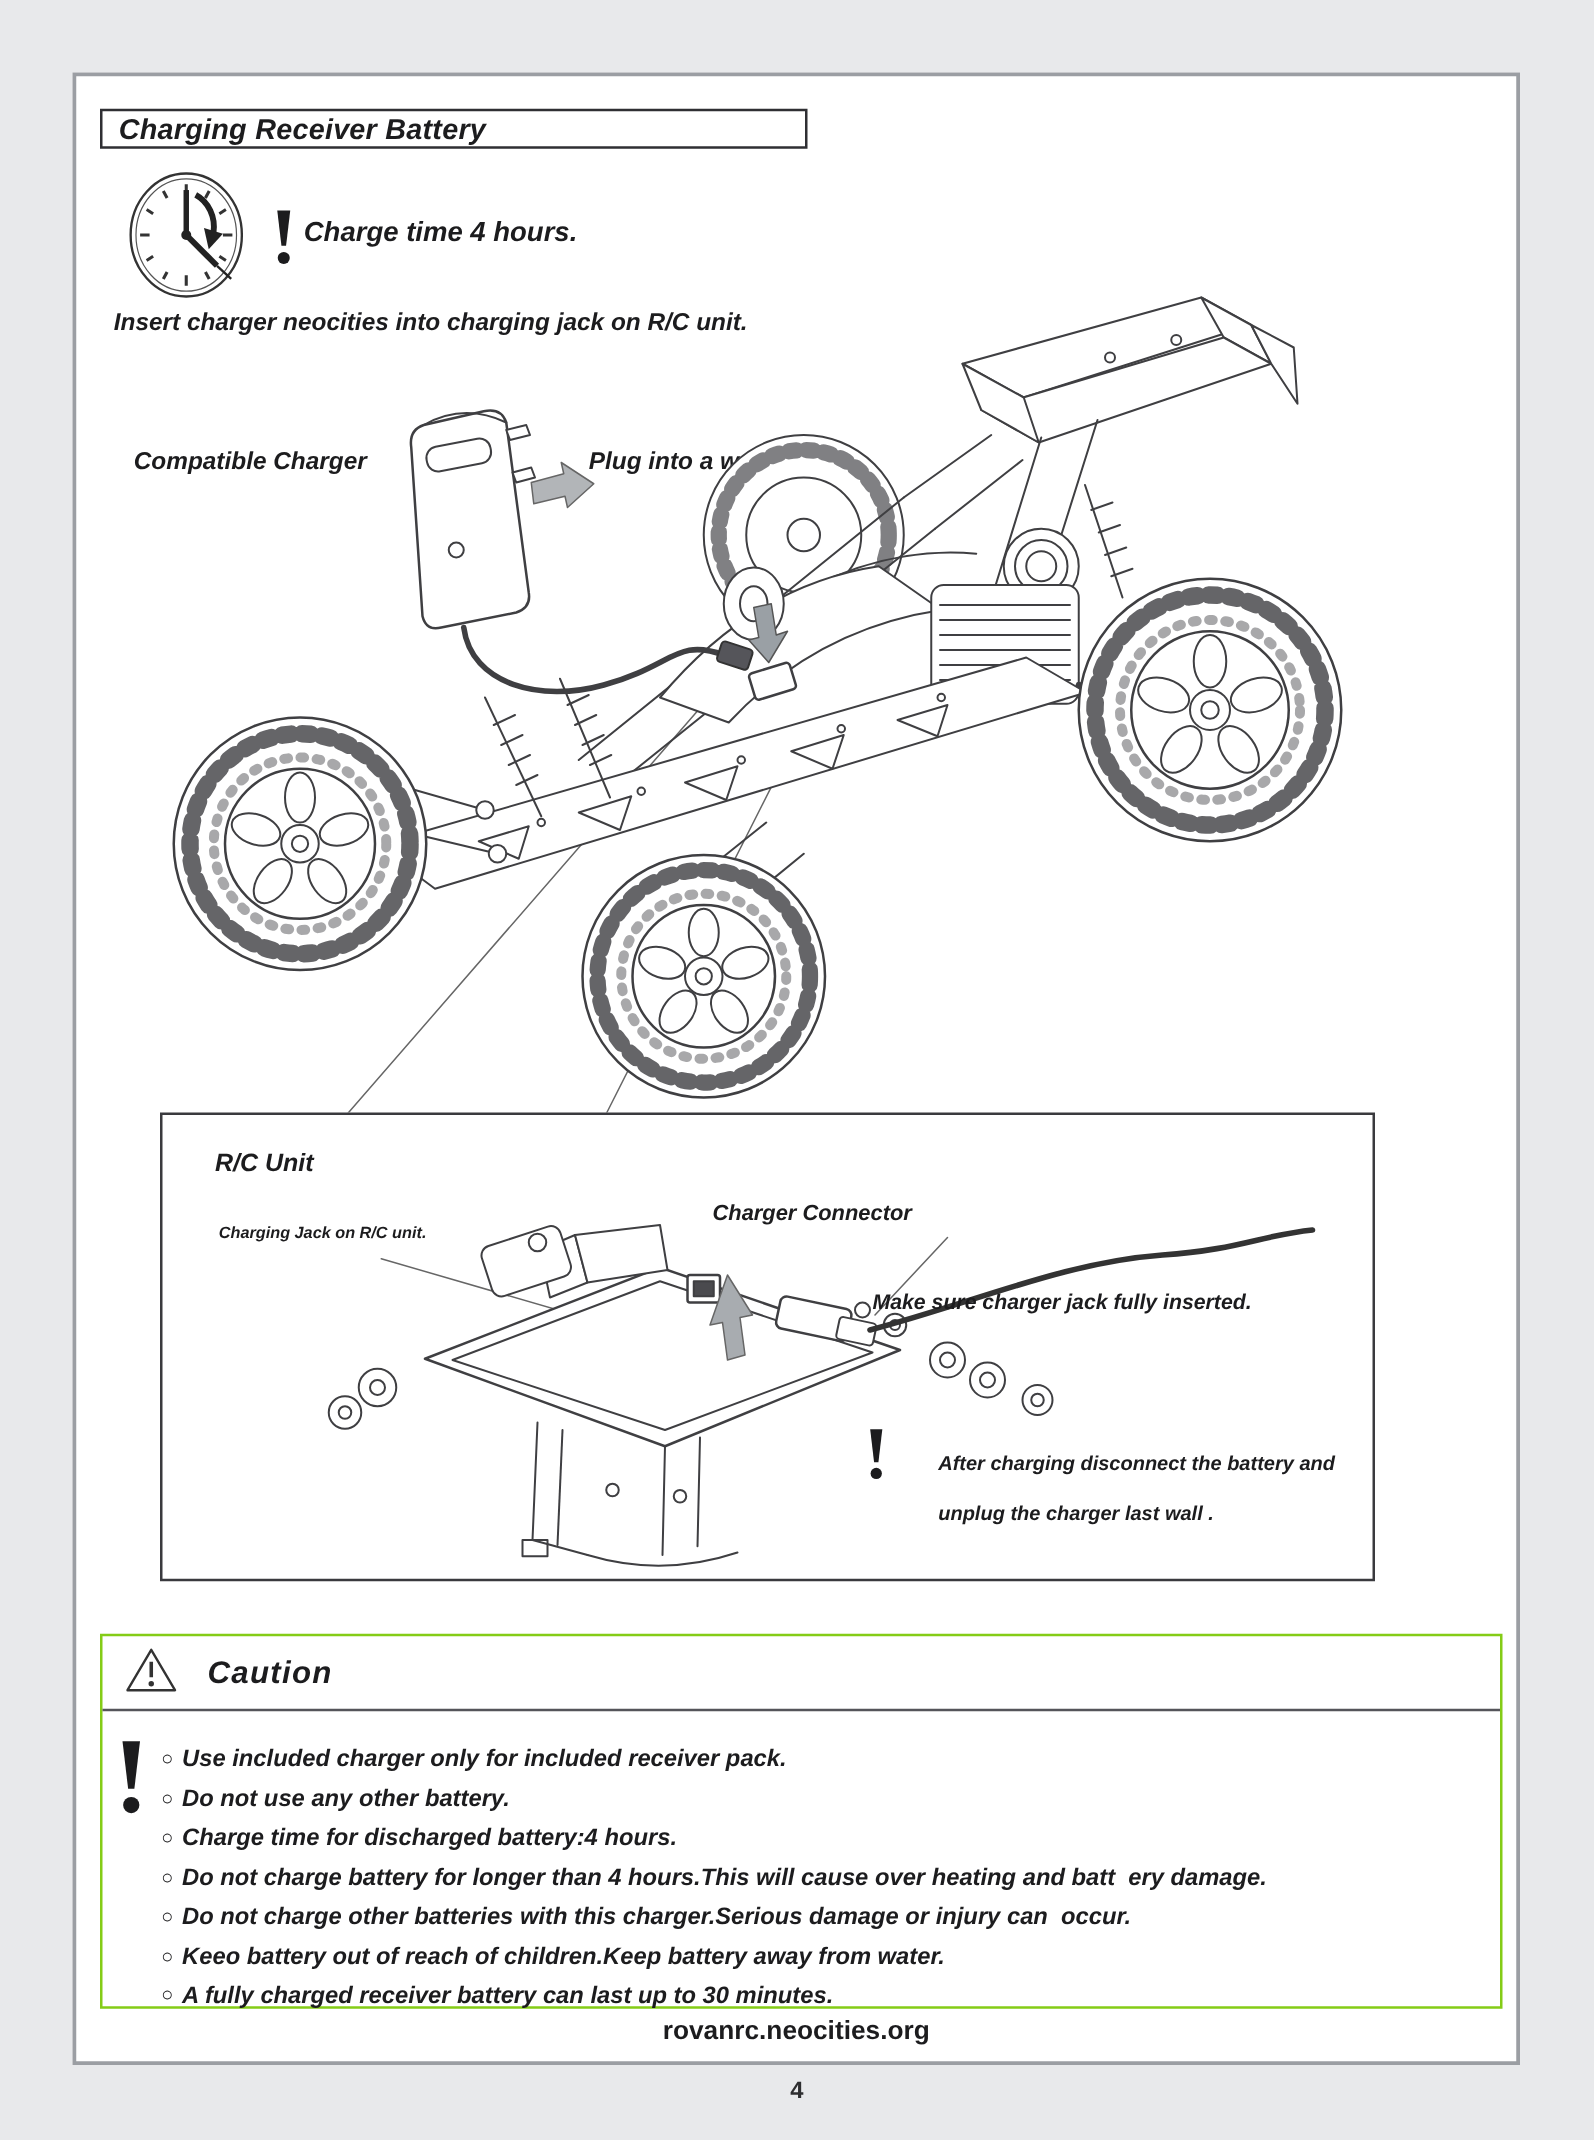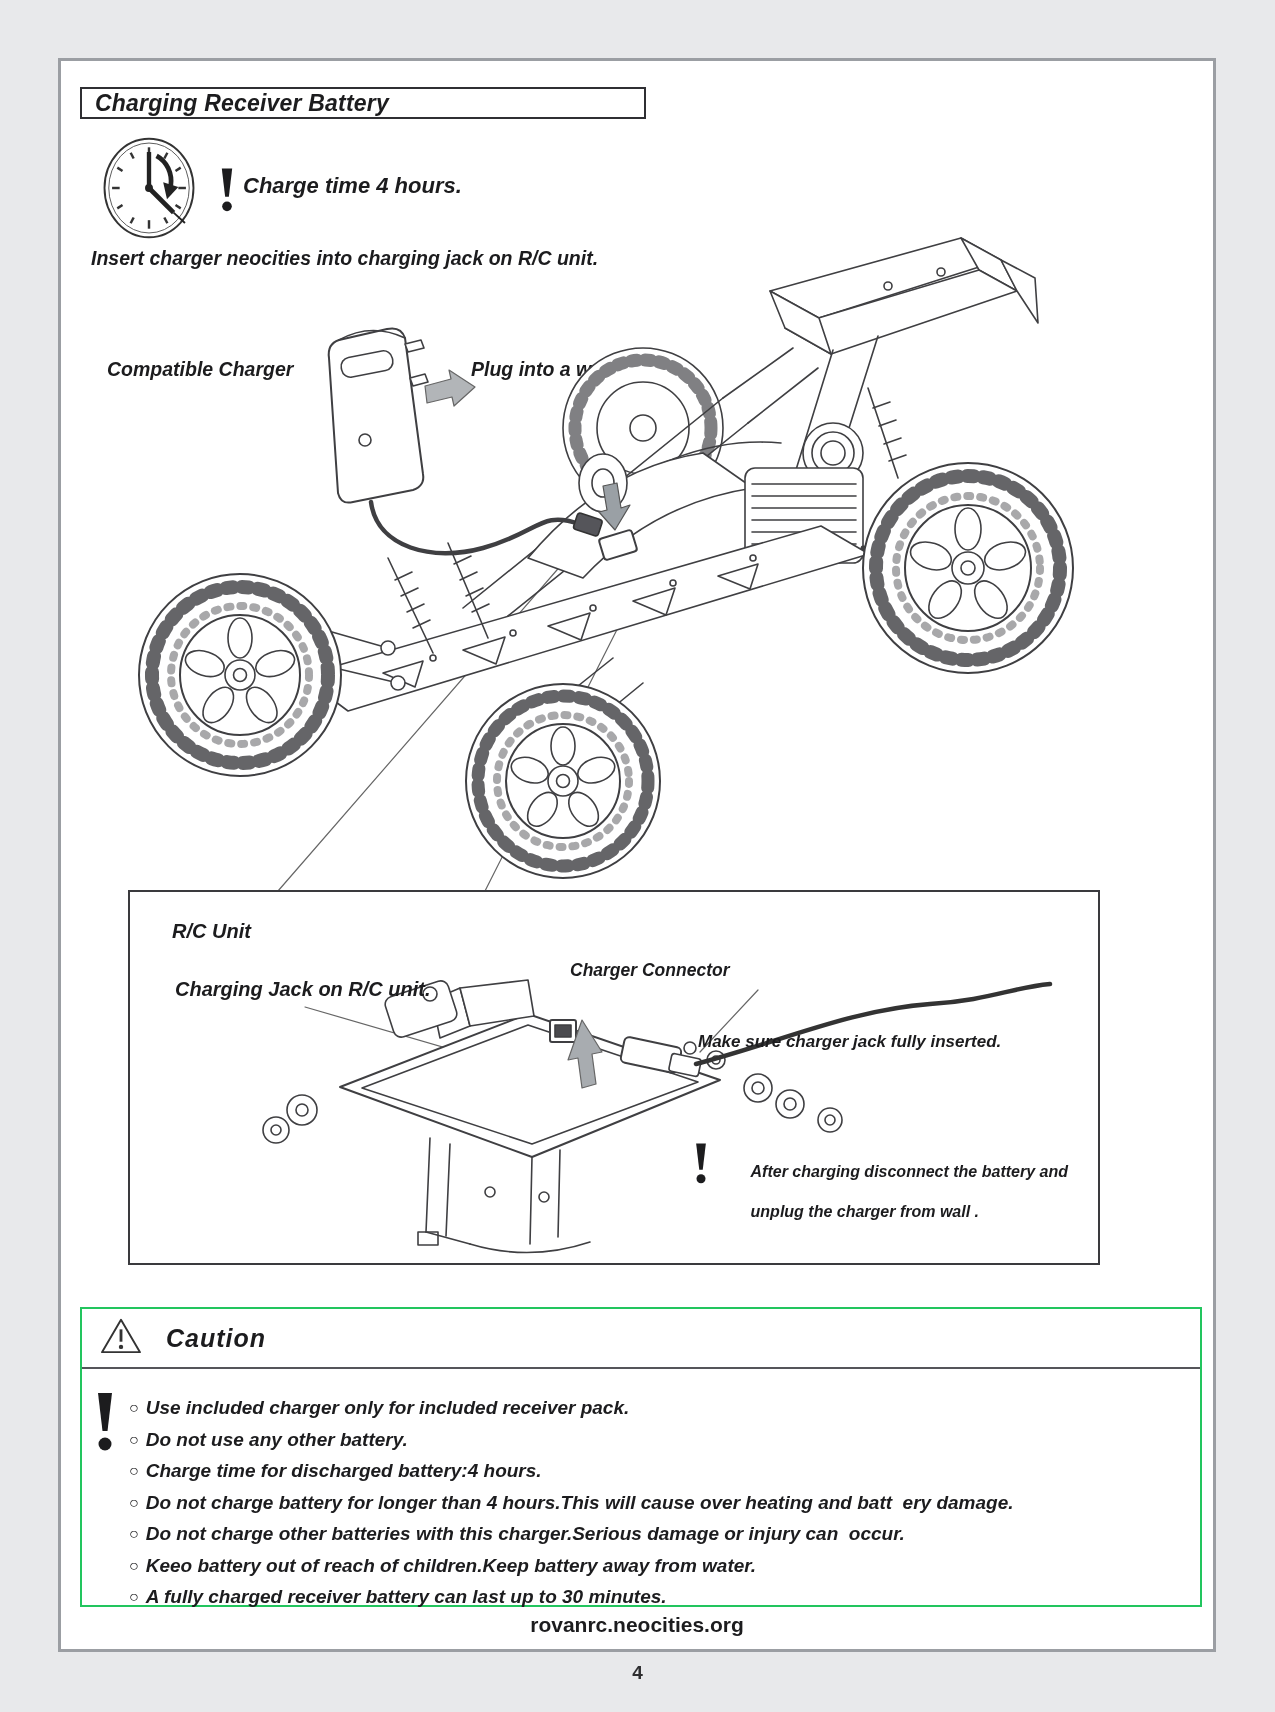--- a/index.html
+++ b/index.html
@@ -28,29 +28,29 @@
   .lbl-outlet{left:410px;top:297px;font-size:19.5px;}
   
   .excl{display:inline-block;}
   .excl svg{display:block;}
   
   .rc-box{
     left:67px;top:829px;width:972px;height:375px;
     border:2px solid #3a3a3e;box-sizing:border-box;background:#fff;padding-left:43px;
   }
   .rc-title{left:42px;top:28px;font-size:20px;}
-  .rc-jack-label{left:45px;top:86px;font-size:20px;}
+  .rc-jack-label{left:45px;top:86px;font-size:13px;}
   .rc-conn-label{left:440px;top:68px;font-size:17.5px;}
   .rc-inserted{left:568px;top:140px;font-size:17px;}
   .rc-after-wrap{left:564px;top:250px;display:flex;align-items:flex-start;}
   .rc-after-text{margin-left:7px;font-size:16px;line-height:20px;white-space:pre-wrap;}
   
   .caution-box{
     left:19px;top:1246px;width:1122px;height:300px;
-    border:2px solid #22c55e;box-sizing:border-box;background:#fff;
+    border:2px solid #84cc16;box-sizing:border-box;background:#fff;
   }
   .caution-header{
     position:absolute;left:0;top:0;width:100%;height:60px;
     border-bottom:2px solid #55555a;box-sizing:border-box;
     display:flex;align-items:center;
   }
   .caution-tri{margin-left:18px;}
   .caution-word{margin-left:24px;font-size:25px;letter-spacing:1px;}
   .caution-excl{position:absolute;left:11px;top:82px;}
   .caution-items{position:absolute;left:47px;top:84px;width:1060px;}
@@ -311,21 +311,21 @@
     <div class="abs bi rc-inserted">Make sure charger jack fully inserted.</div>
     <div class="abs rc-after-wrap">
       <span class="excl">
         <svg width="14" height="43" viewBox="0 0 20 62" fill="#1c1c1e">
           <path d="M3,2 L17,2 L12.5,40 L7.5,40 Z"></path>
             <circle cx="10" cy="53" r="6.5"></circle>
         </svg>
       </span>
       <span class="bi rc-after-text">
         <span>After charging disconnect the battery and</span><br>
-        <span>unplug the charger from wall .</span>
+        <span>unplug the charger last wall .</span>
       </span>
     </div>
   </div>
 
   <div class="abs caution-box">
     <div class="caution-header">
       <span class="caution-tri">
         <svg width="42" height="38" viewBox="0 0 44 40">
           <path d="M22,3 L42,37 L2,37 Z" fill="#fff" stroke="#333" stroke-width="2" stroke-linejoin="round"></path>
           <line x1="22" y1="13" x2="22" y2="26" stroke="#333" stroke-width="3"></line>

